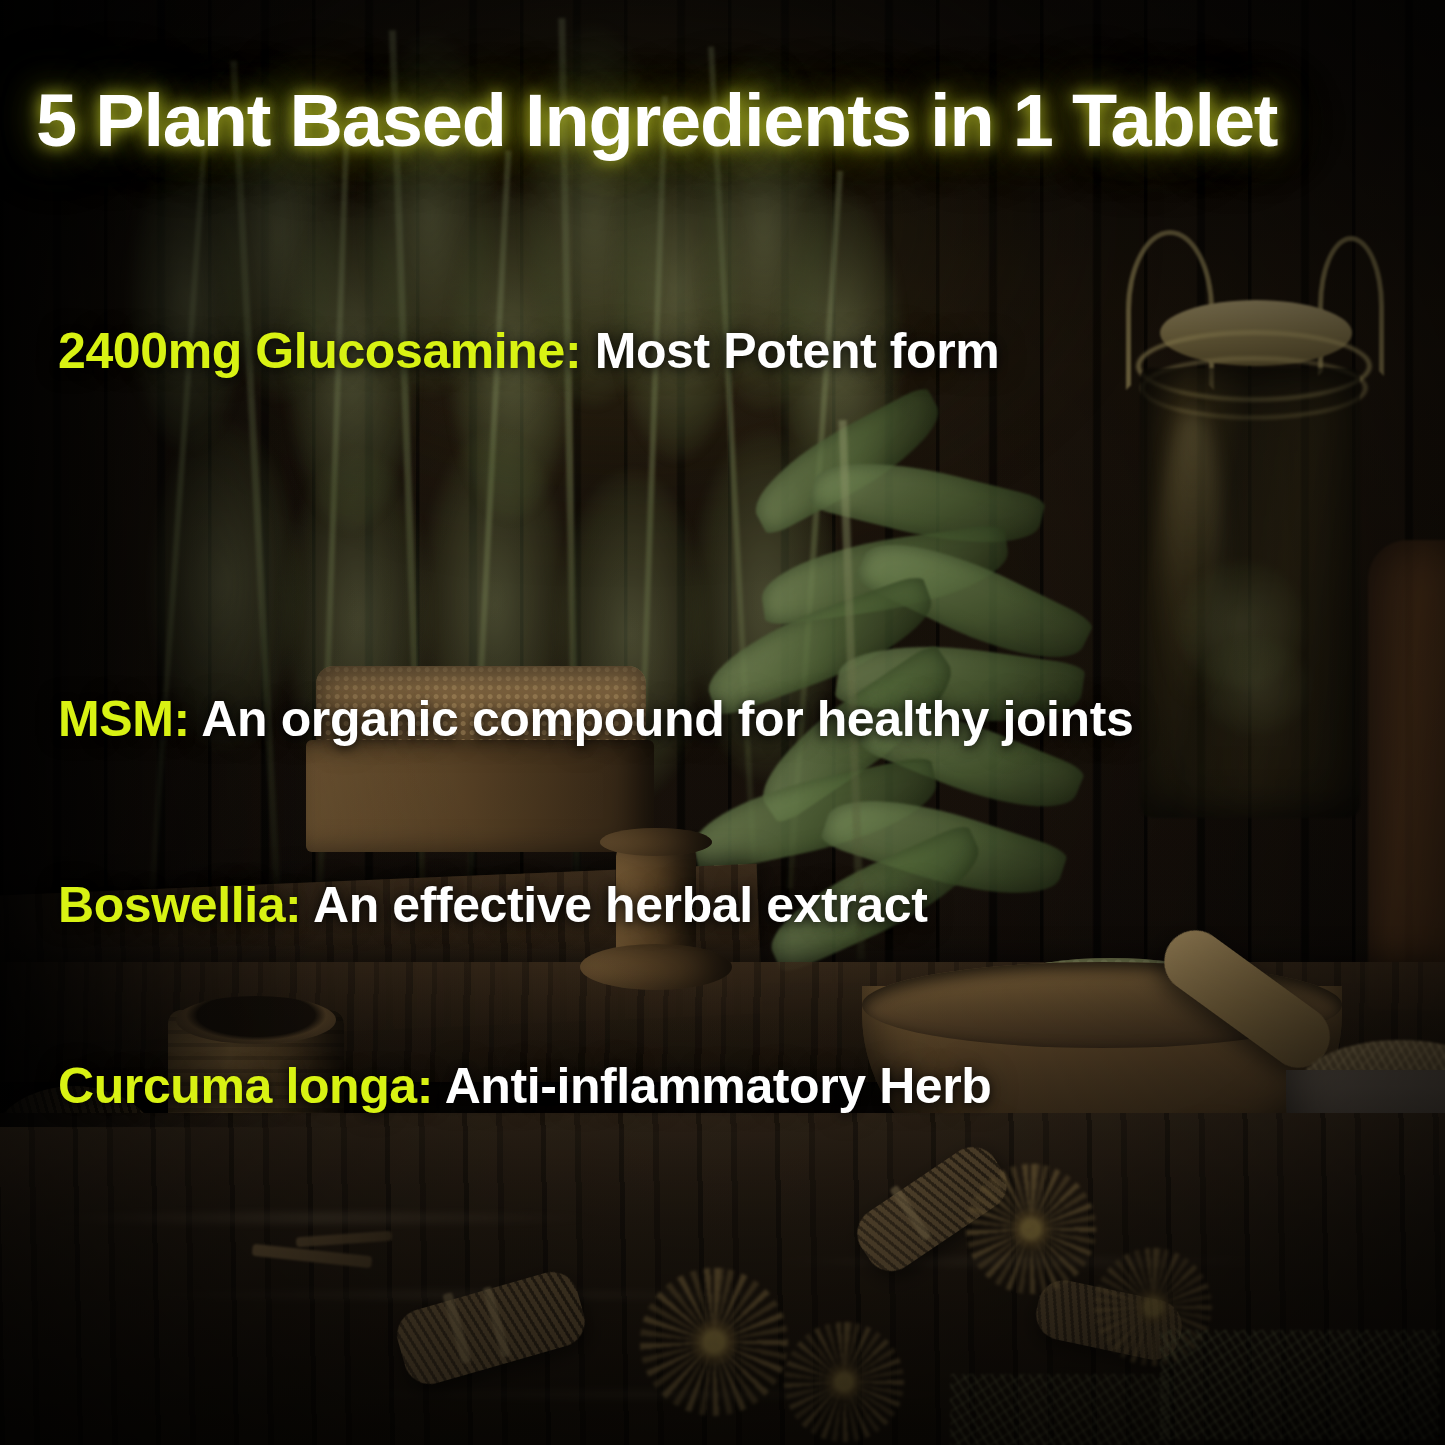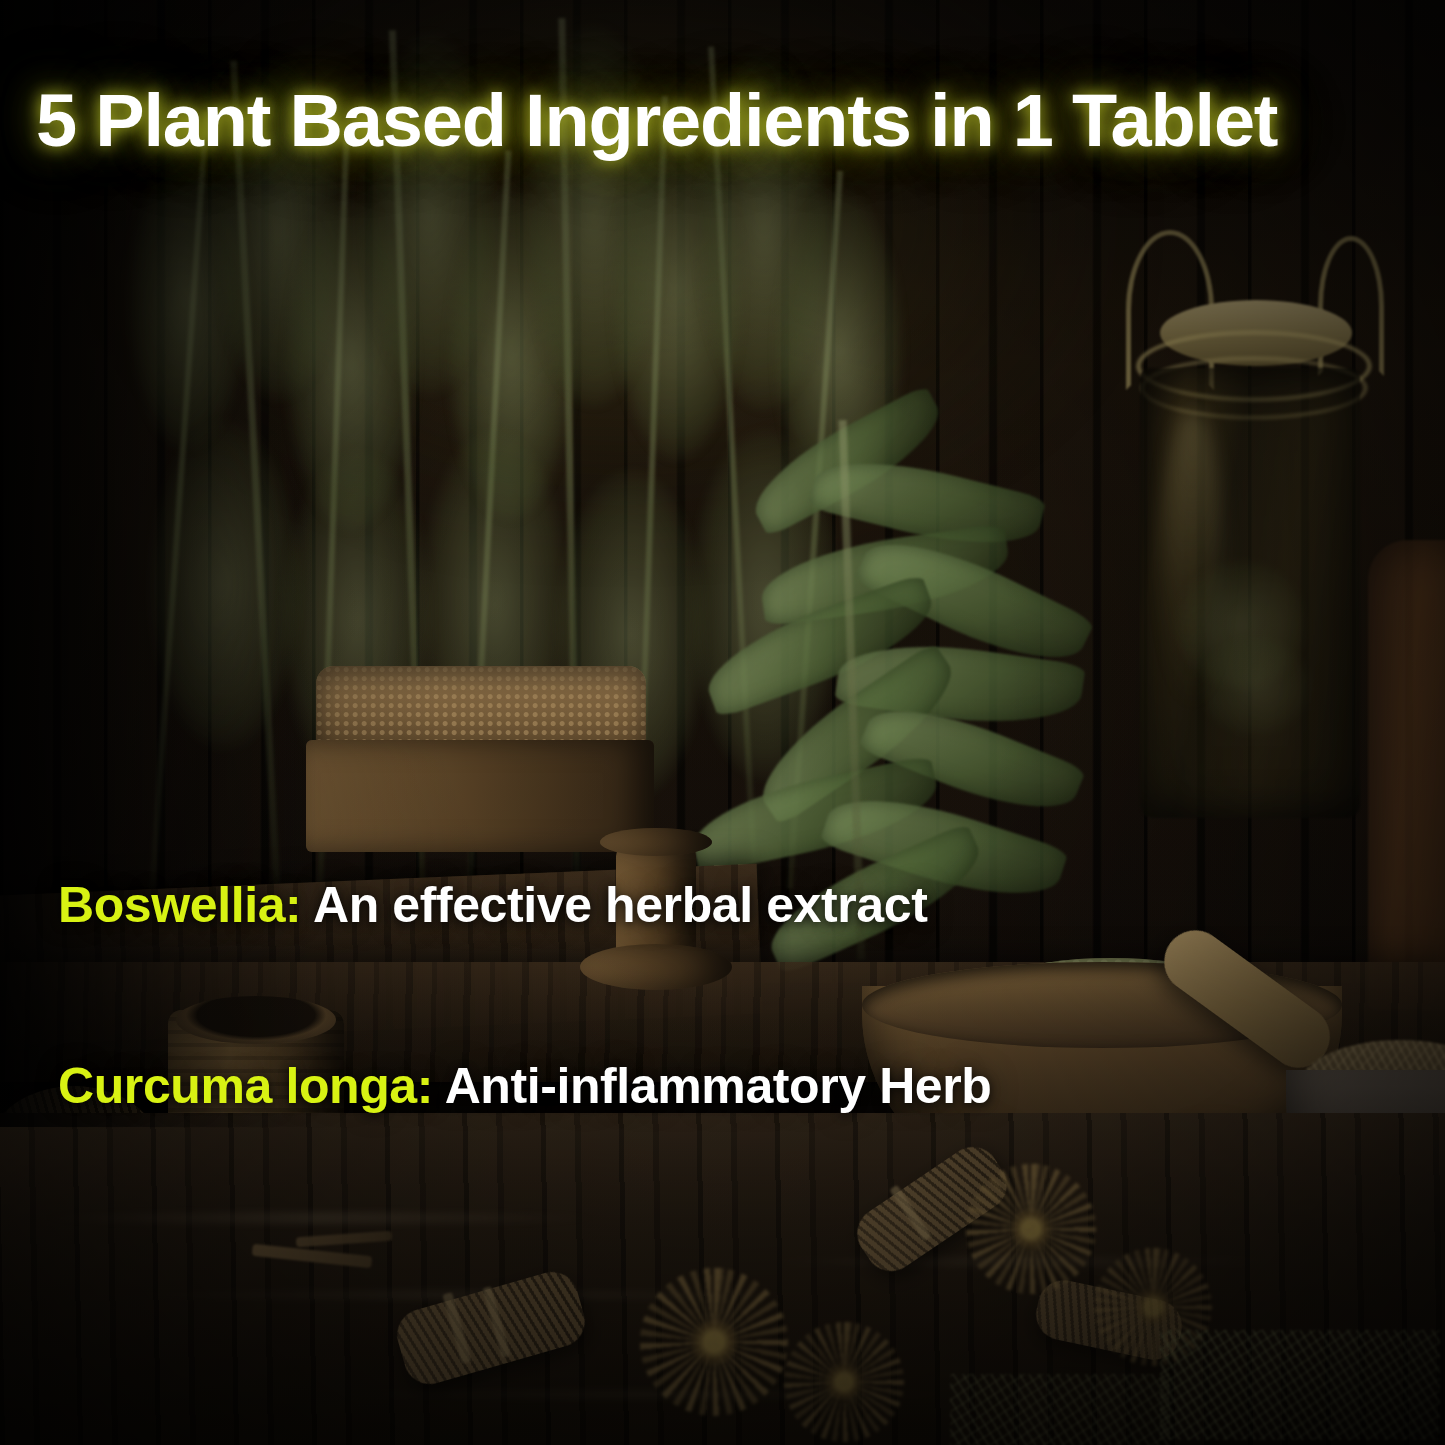--- a/index.html
+++ b/index.html
@@ -431,22 +431,28 @@
     <div class="loose-herb" style="left:950px;  top:1374px; width:220px; height:72px; opacity:.7;"></div>
 
     <div class="grade"></div>
     <div class="grade-left"></div>
   </div>
 
   <div class="overlay">
 
     <div class="title">5 Plant Based Ingredients in 1 Tablet</div>
 
-
-
+    <div class="line l0">
+      <span class="accent">2400mg Glucosamine:</span><span> Most Potent form</span>
+    </div>
+
+
+    <div class="line l2">
+      <span class="accent">MSM:</span><span> An organic compound for healthy joints</span>
+    </div>
 
     <div class="line l4">
       <span class="accent">Curcuma longa:</span><span> Anti-inflammatory Herb</span>
     </div>
 
     <div class="line l3">
       <span class="accent">Boswellia:</span><span> An effective herbal extract</span>
     </div>
 
   </div>

